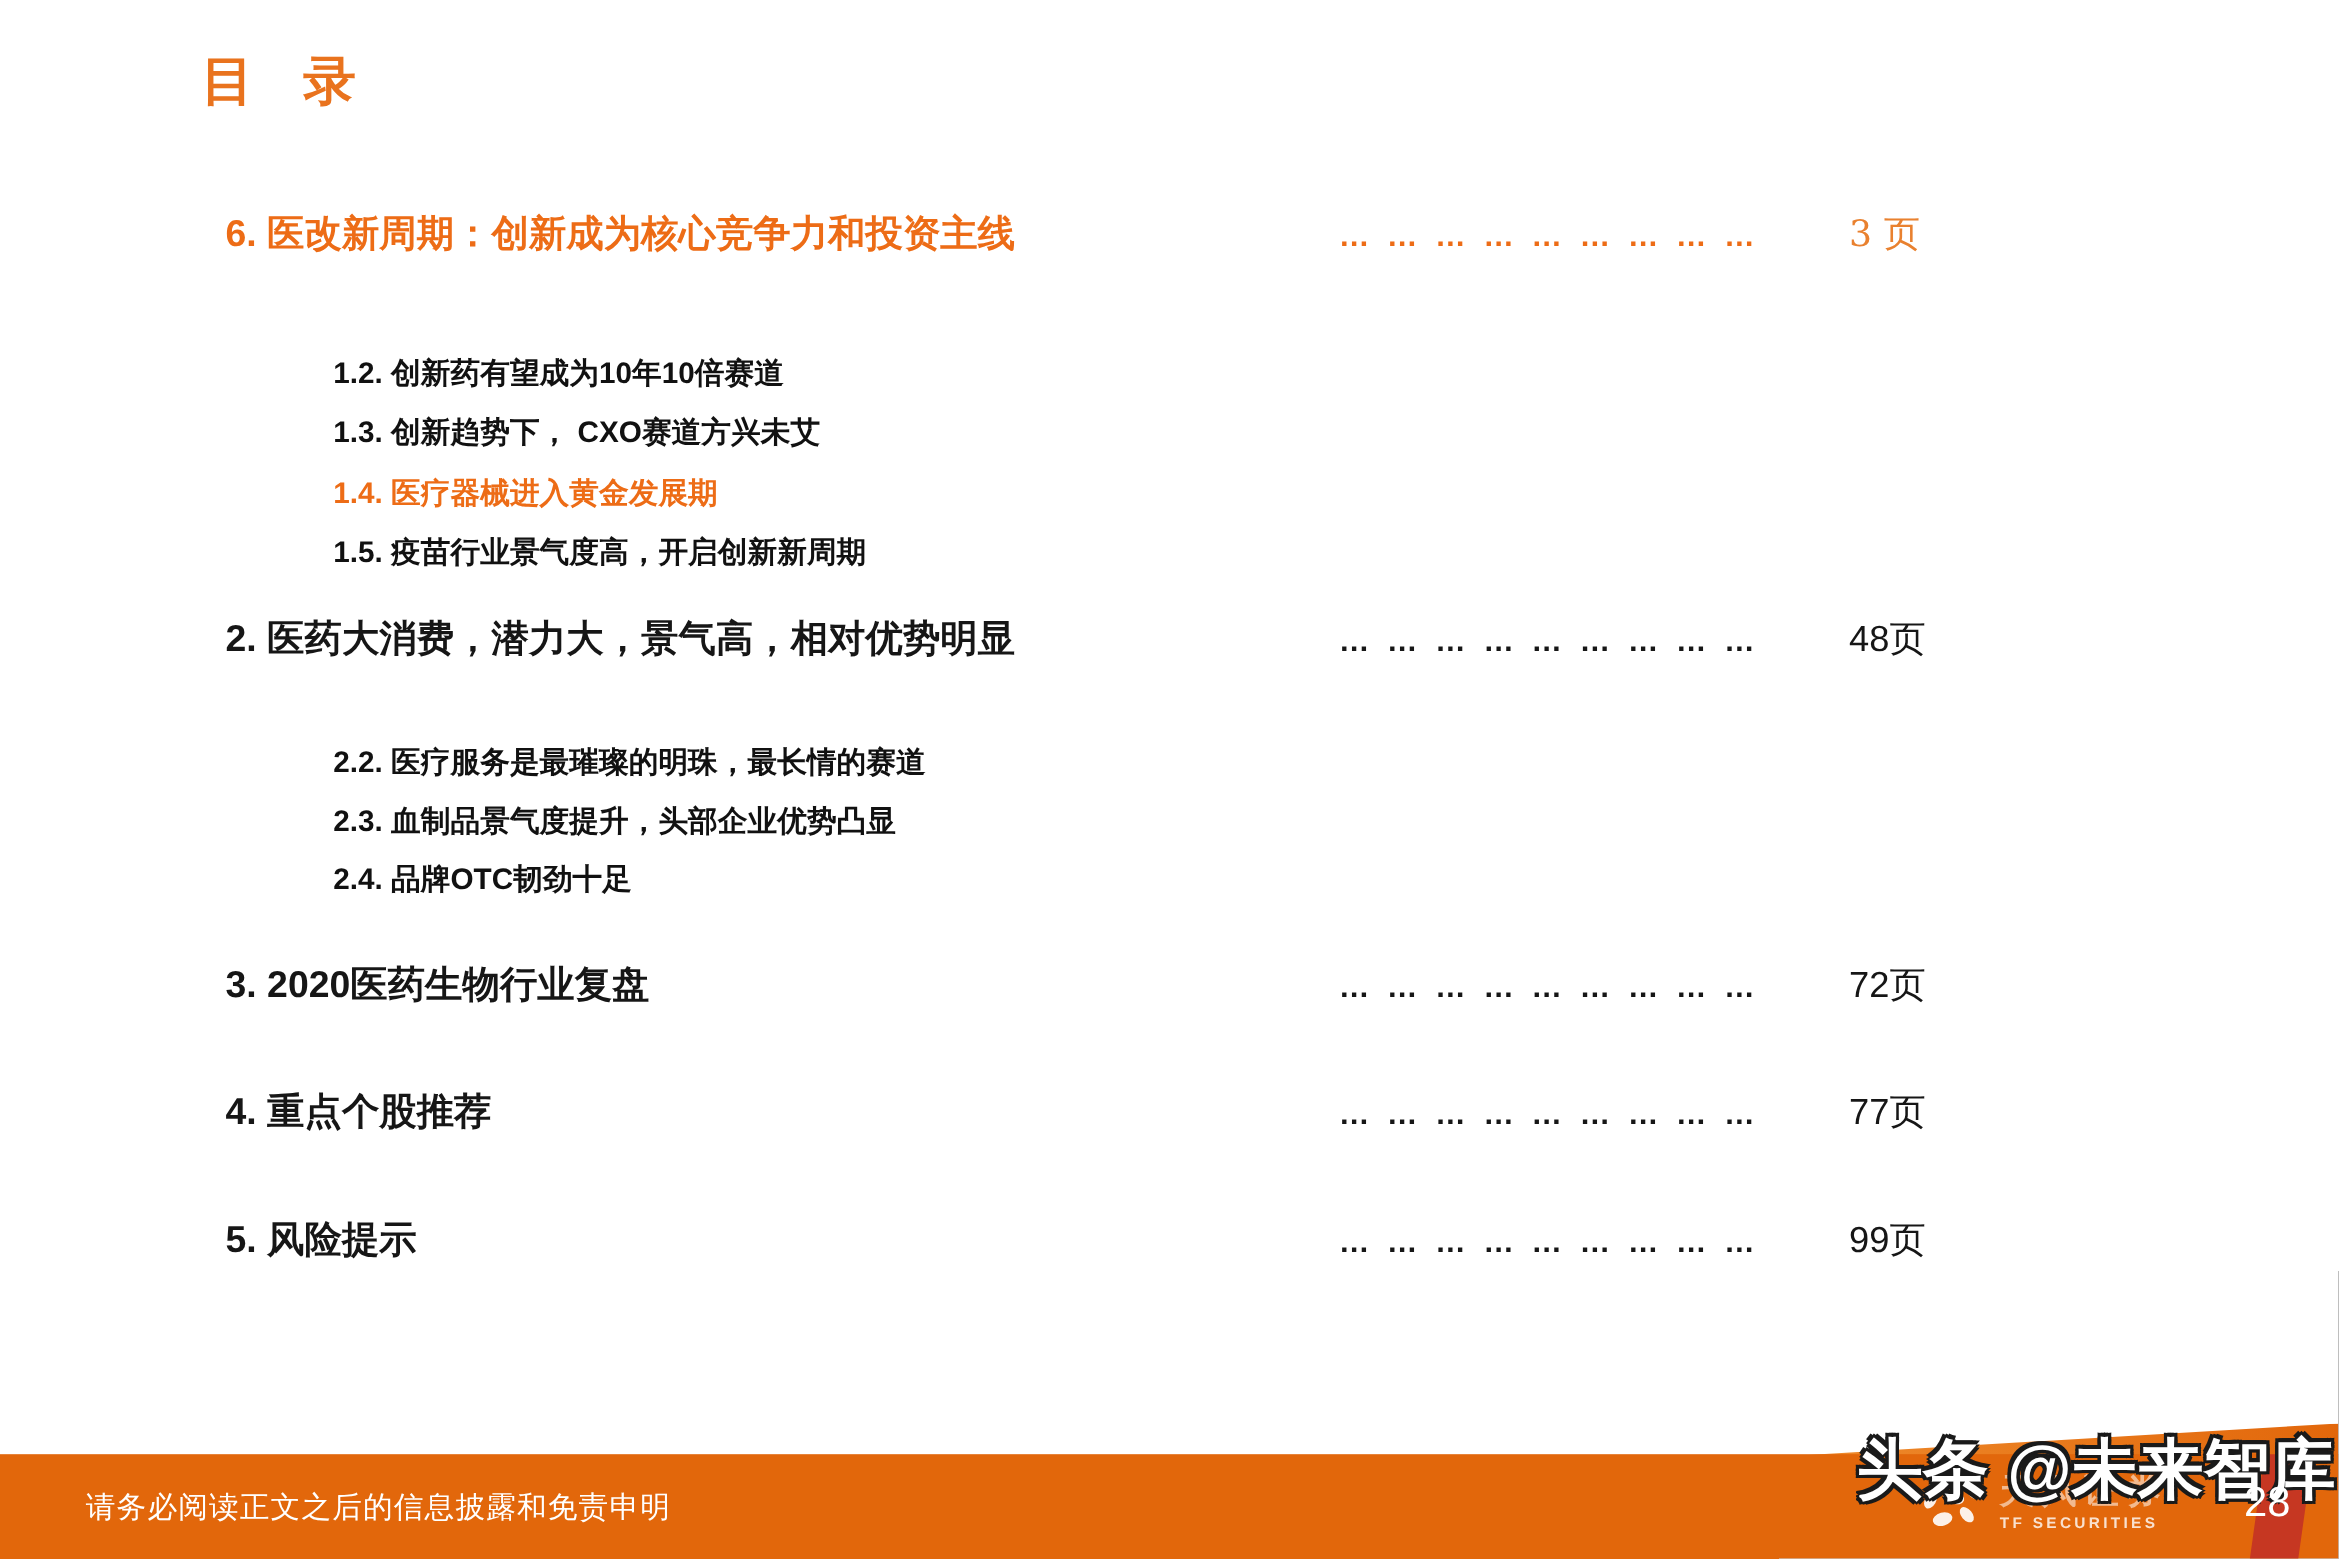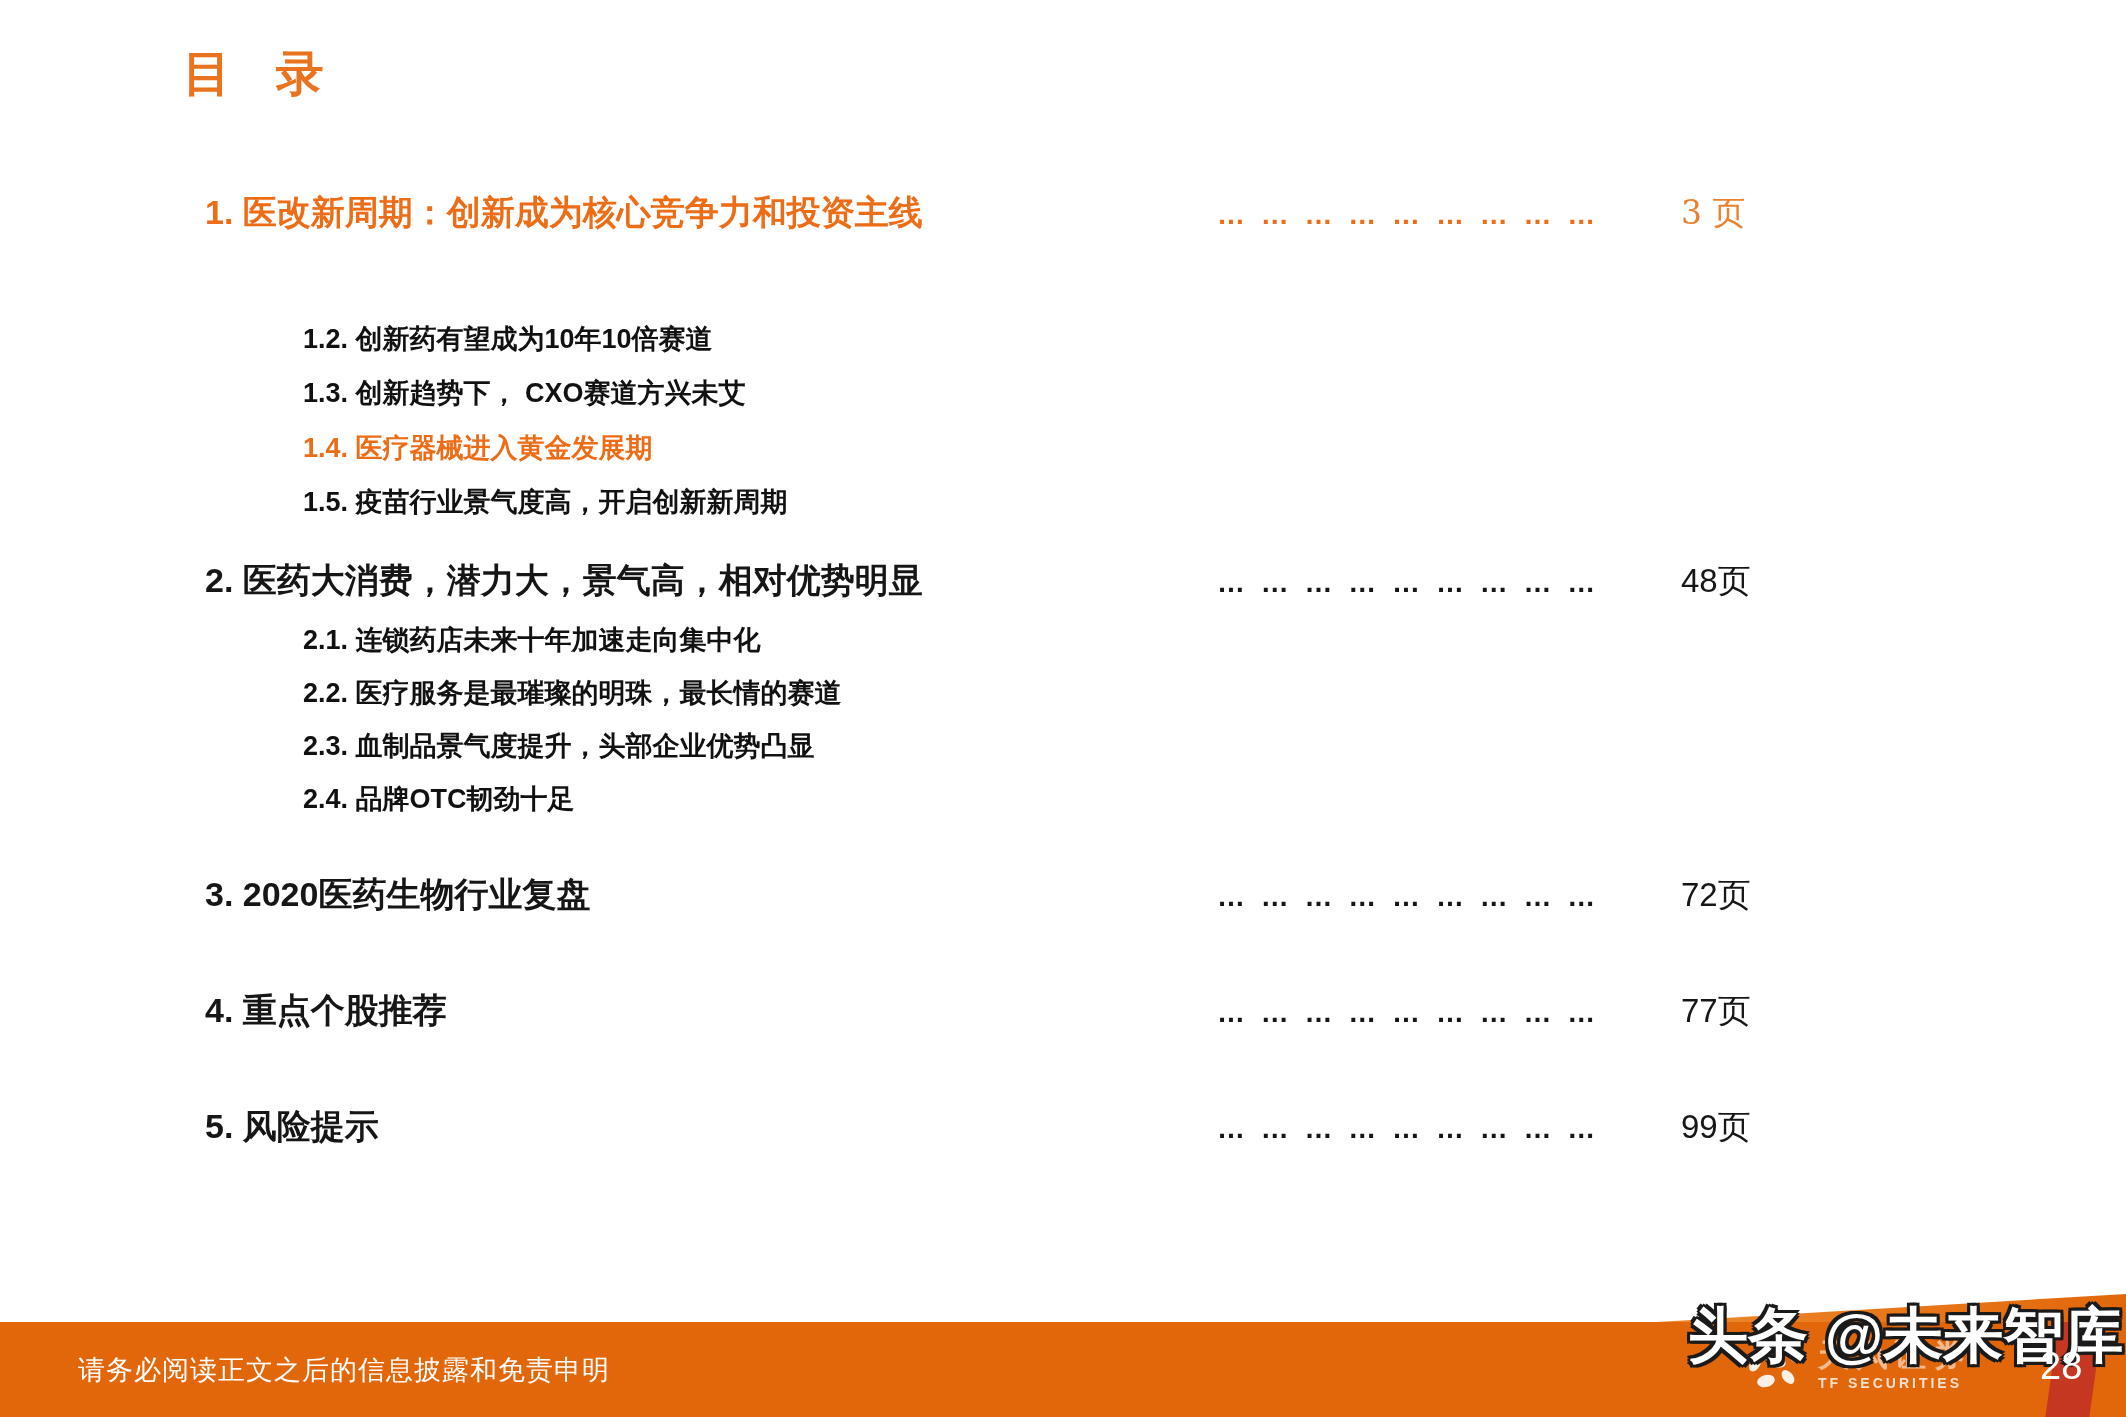--- a/index.html
+++ b/index.html
@@ -81,35 +81,34 @@
   }
 </style>
 </head>
 <body>
 
 <div class="slide">
 
   <div class="page-title">目 录</div>
 
   <div class="row accent" style="top:190px">
-    <span class="lbl">1. 医改新周期：创新成为核心竞争力和投资主线</span>
+    <span class="lbl">6. 医改新周期：创新成为核心竞争力和投资主线</span>
     <span class="dots">… … … … … … … … … …</span>
     <span class="pg">3 页</span>
   </div>
   <div class="sub" style="top:321px">1.2. 创新药有望成为10年10倍赛道</div>
   <div class="sub" style="top:375px">1.3. 创新趋势下， CXO赛道方兴未艾</div>
   <div class="sub accent" style="top:430px">1.4. 医疗器械进入黄金发展期</div>
   <div class="sub" style="top:484px">1.5. 疫苗行业景气度高，开启创新新周期</div>
 
   <div class="row" style="top:558px">
     <span class="lbl">2. 医药大消费，潜力大，景气高，相对优势明显</span>
     <span class="dots">… … … … … … … … … …</span>
     <span class="pg">48页</span>
   </div>
-  <div class="sub" style="top:622px">2.1. 连锁药店未来十年加速走向集中化</div>
   <div class="sub" style="top:675px">2.2. 医疗服务是最璀璨的明珠，最长情的赛道</div>
   <div class="sub" style="top:728px">2.3. 血制品景气度提升，头部企业优势凸显</div>
   <div class="sub" style="top:781px">2.4. 品牌OTC韧劲十足</div>
 
   <div class="row" style="top:872px">
     <span class="lbl">3. 2020医药生物行业复盘</span>
     <span class="dots">… … … … … … … … … …</span>
     <span class="pg">72页</span>
   </div>
 

